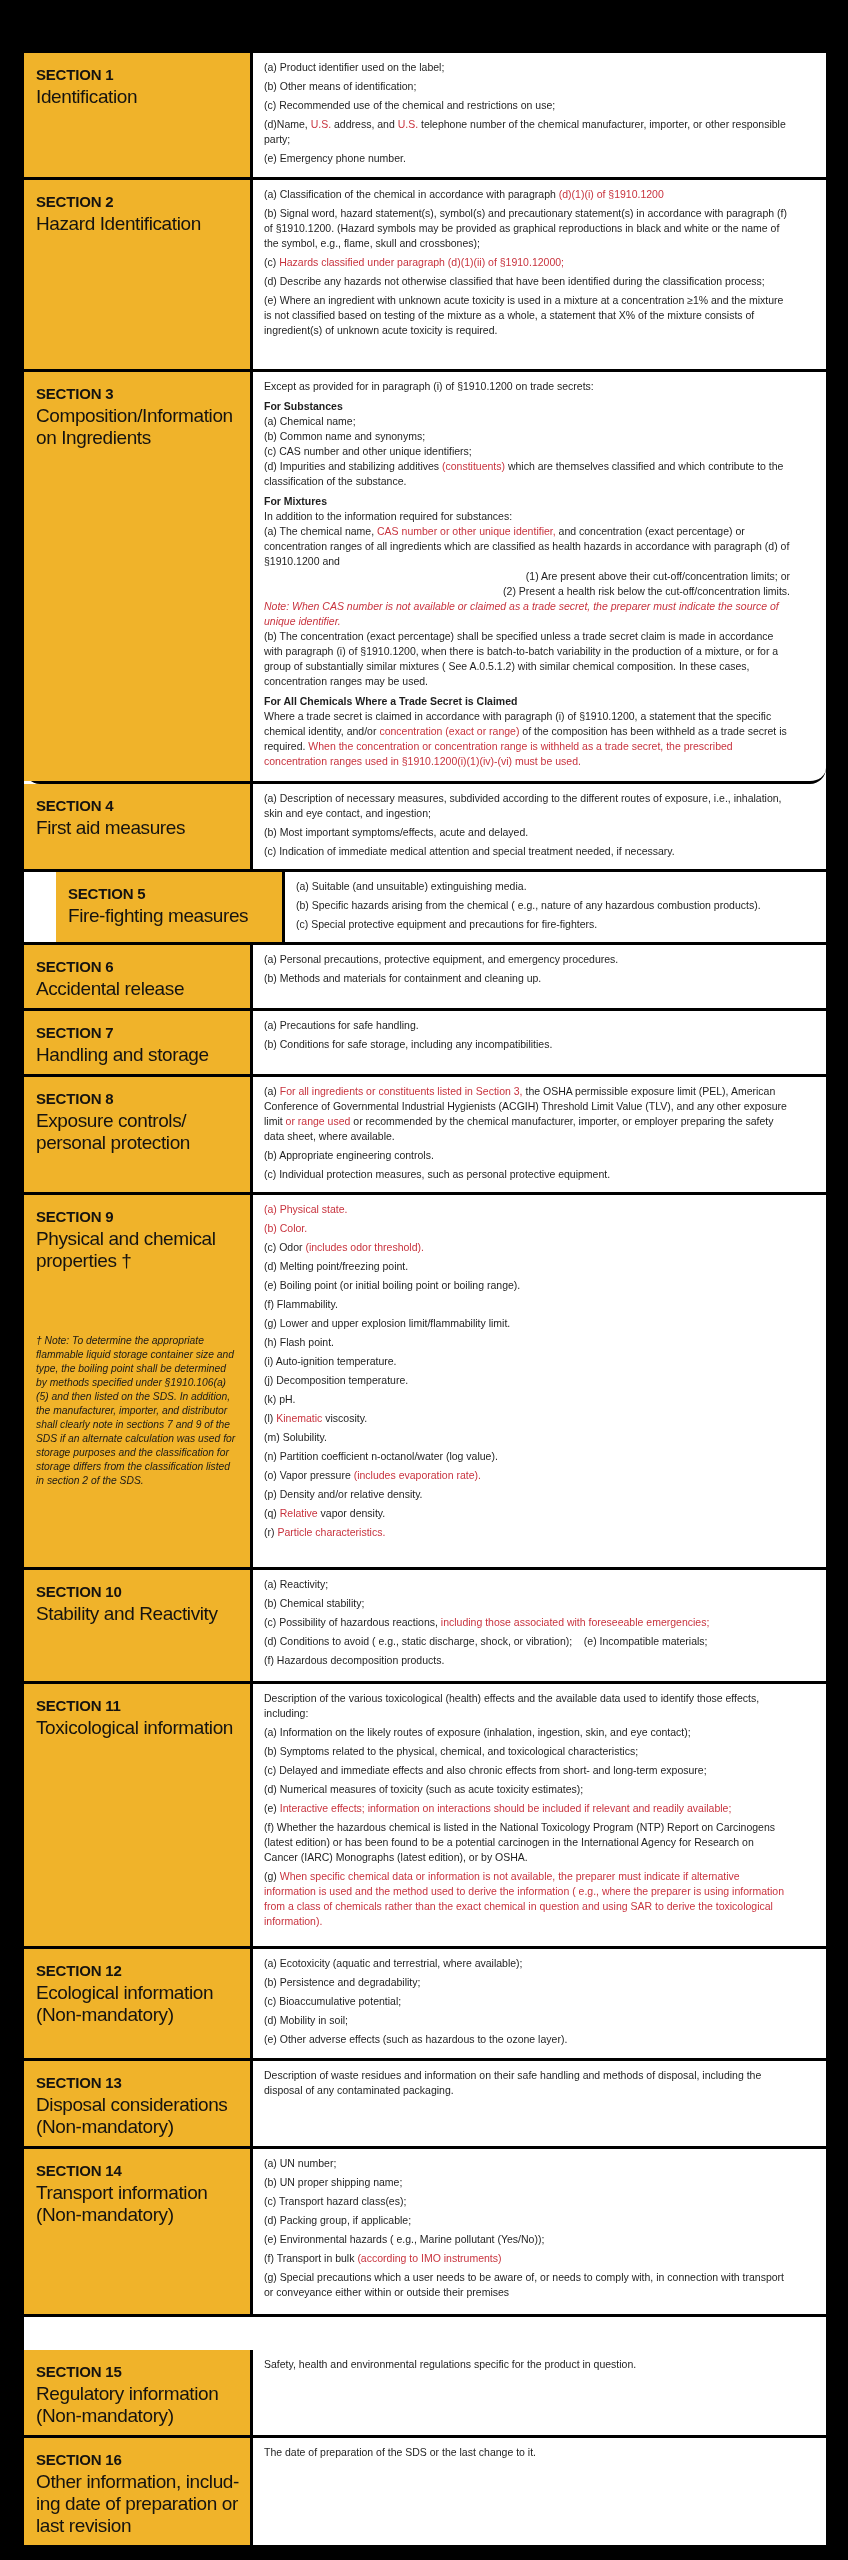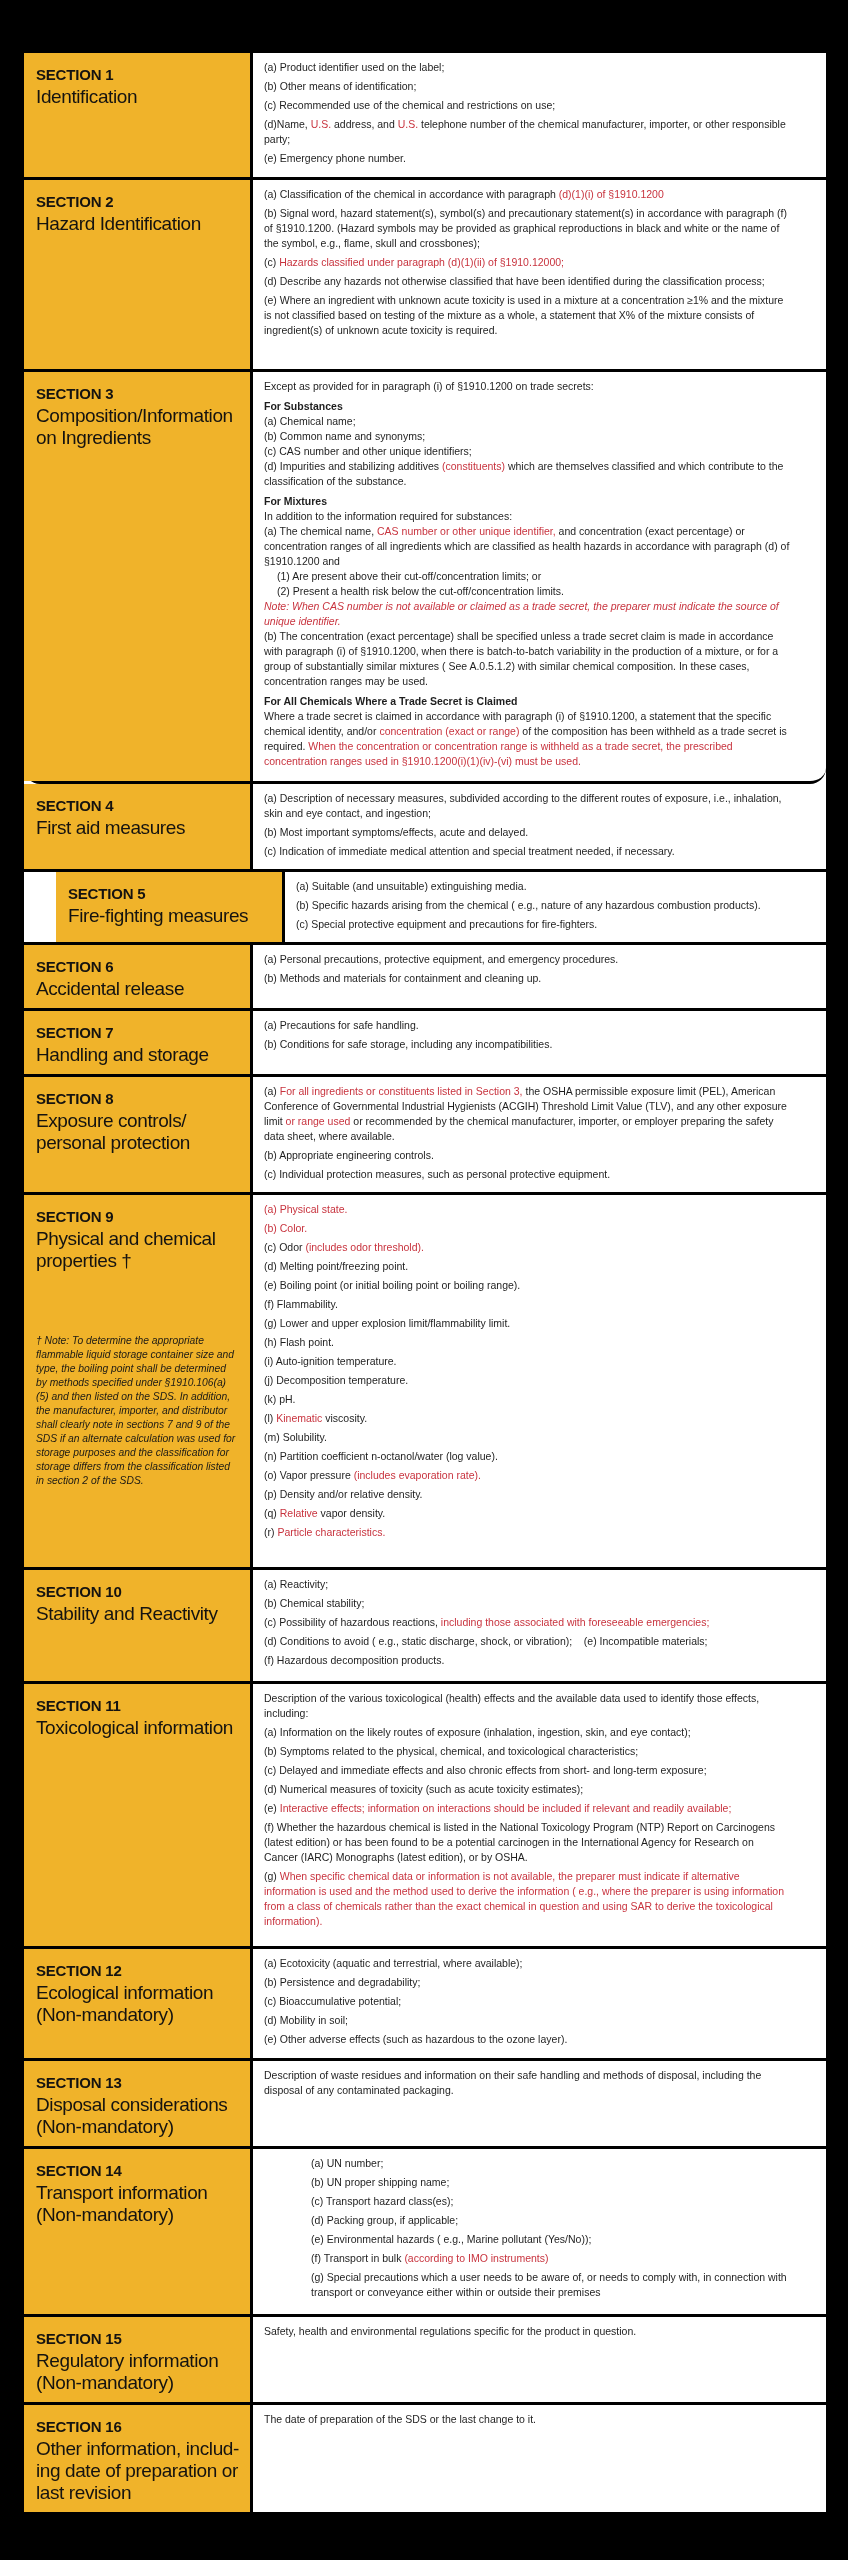--- a/index.html
+++ b/index.html
@@ -29,21 +29,21 @@
   }
   .content-cell{
     flex:1;box-sizing:border-box;
     padding:6px 36px 6px 11px;
     color:#1e1e1e;font-size:10.5px;line-height:15px;letter-spacing:0;
   }
   .item{margin:4px 0;}
   .item:first-child{margin-top:1px;}
   .item.tight{margin:0;}
   .item.heading{font-weight:700;margin:5px 0 0 0;}
-  .item.indent{padding-left:13px;}
+  .item.indent{padding-left:13px;text-align:right;}
   .run.red{color:var(--red,#C8333E);}
   .run.italic{font-style:italic;}
 </style>
 </head>
 <body>
 
 <div id="sds-table">
     <div class="row" style="min-height: 127px;">
       <div class="label-cell">
         <div class="sec-num">SECTION 1</div>
@@ -248,39 +248,39 @@
         <div class="sec-num">SECTION 13</div>
         <div class="title-block">
           <div class="title-line">Disposal considerations</div>
           <div class="title-line">(Non-mandatory)</div>
         </div>
       </div>
       <div class="content-cell">
         <div class="item"><span class="run">Description of waste residues and information on their safe handling and methods of disposal, including the disposal of any contaminated packaging.</span></div>
       </div>
     </div>
-    <div class="row" style="min-height: 168px; gap: 47px;">
+    <div class="row" style="min-height: 168px;">
       <div class="label-cell">
         <div class="sec-num">SECTION 14</div>
         <div class="title-block">
           <div class="title-line">Transport information</div>
           <div class="title-line">(Non-mandatory)</div>
         </div>
       </div>
       <div class="content-cell">
         <div class="item"><span class="run">(a) UN number;</span></div>
         <div class="item"><span class="run">(b) UN proper shipping name;</span></div>
         <div class="item"><span class="run">(c) Transport hazard class(es);</span></div>
         <div class="item"><span class="run">(d) Packing group, if applicable;</span></div>
         <div class="item"><span class="run">(e) Environmental hazards ( e.g., Marine pollutant (Yes/No));</span></div>
         <div class="item"><span class="run">(f) Transport in bulk </span><span class="run red">(according to IMO instruments)</span></div>
         <div class="item"><span class="run">(g) Special precautions which a user needs to be aware of, or needs to comply with, in connection with transport or conveyance either within or outside their premises</span></div>
       </div>
     </div>
-    <div class="row" style="min-height: 83px;">
+    <div class="row" style="min-height: 83px; margin-top: 33px;">
       <div class="label-cell">
         <div class="sec-num">SECTION 15</div>
         <div class="title-block">
           <div class="title-line">Regulatory information</div>
           <div class="title-line">(Non-mandatory)</div>
         </div>
       </div>
       <div class="content-cell">
         <div class="item"><span class="run">Safety, health and environmental regulations specific for the product in question.</span></div>
       </div>

